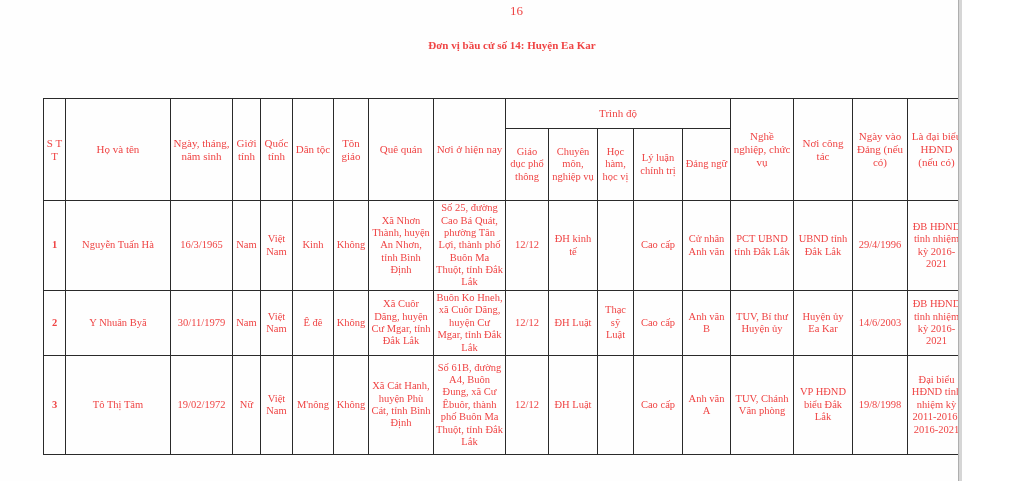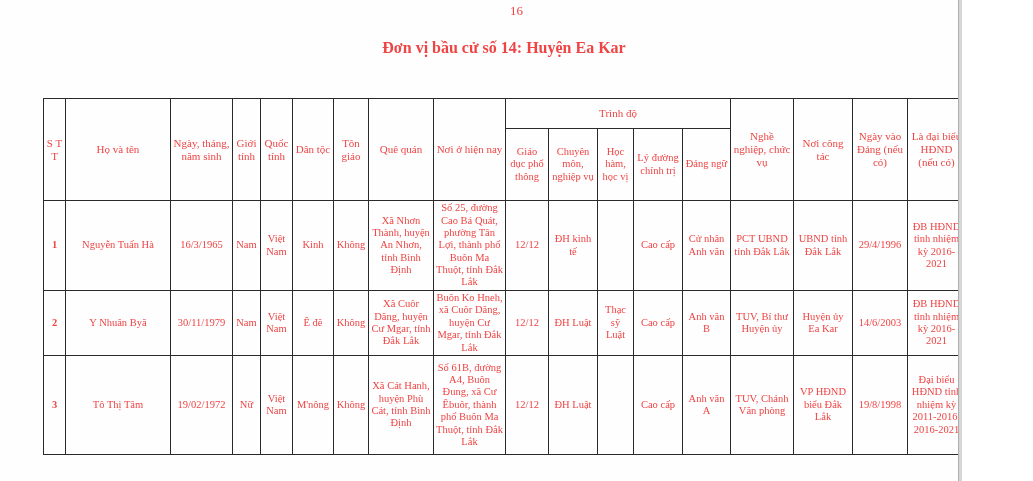--- a/index.html
+++ b/index.html
@@ -4,21 +4,21 @@
 <style>
   * { margin:0; padding:0; box-sizing:border-box; }
   html,body { background:#fff; }
   .page {
     position:relative; width:962px; height:481px; overflow:hidden;
     background:#fefefe;
     font-family:"Liberation Serif","DejaVu Serif",serif;
     color:#ef4444;
   }
   .page-number { position:absolute; top:3px; left:0; width:1033px; text-align:center; font-size:13px; }
-  .doc-title  { position:absolute; top:39px; left:4px; width:1000px; text-align:center; font-size:16px; font-weight:bold;font-family:Liberation Serif, serif; }
+  .doc-title  { position:absolute; top:39px; left:12px; width:1000px; text-align:center; font-size:11px; font-weight:bold;font-family:Liberation Serif, serif; }
   .doc-subtitle { position:absolute; top:64px; left:0; width:1000px; text-align:center; font-size:13.5px; }
 
   table.roster {
     position:absolute; left:43px; top:98px; width:962px;
     border-collapse:collapse; table-layout:fixed;
     font-size:10.5px; line-height:1.18;
   }
   table.roster th, table.roster td {
     border:1px solid #2a2a2a; vertical-align:middle; text-align:center;
     padding:1px 2px; overflow:hidden; word-wrap:break-word;
@@ -85,21 +85,21 @@
         <th rowspan="2">Nghề nghiệp, chức vụ</th>
         <th rowspan="2">Nơi công tác</th>
         <th rowspan="2">Ngày vào Đảng (nếu có)</th>
         <th rowspan="2">Là đại biểu HĐND (nếu có)</th>
         <th rowspan="2">Ghi chú</th>
       </tr>
       <tr class="hrow2">
         <th class="sub">Giáo dục phổ thông</th>
         <th class="sub">Chuyên môn, nghiệp vụ</th>
         <th class="sub">Học hàm, học vị</th>
-        <th class="sub">Lý đường chính trị</th>
+        <th class="sub">Lý luận chính trị</th>
         <th class="sub">Đảng ngữ</th>
       </tr>
 
       <tr class="r1">
         <td class="num">1</td>
         <td class="al">Nguyễn Tuấn Hà</td>
         <td>16/3/1965</td>
         <td>Nam</td>
         <td>Việt Nam</td>
         <td>Kinh</td>

